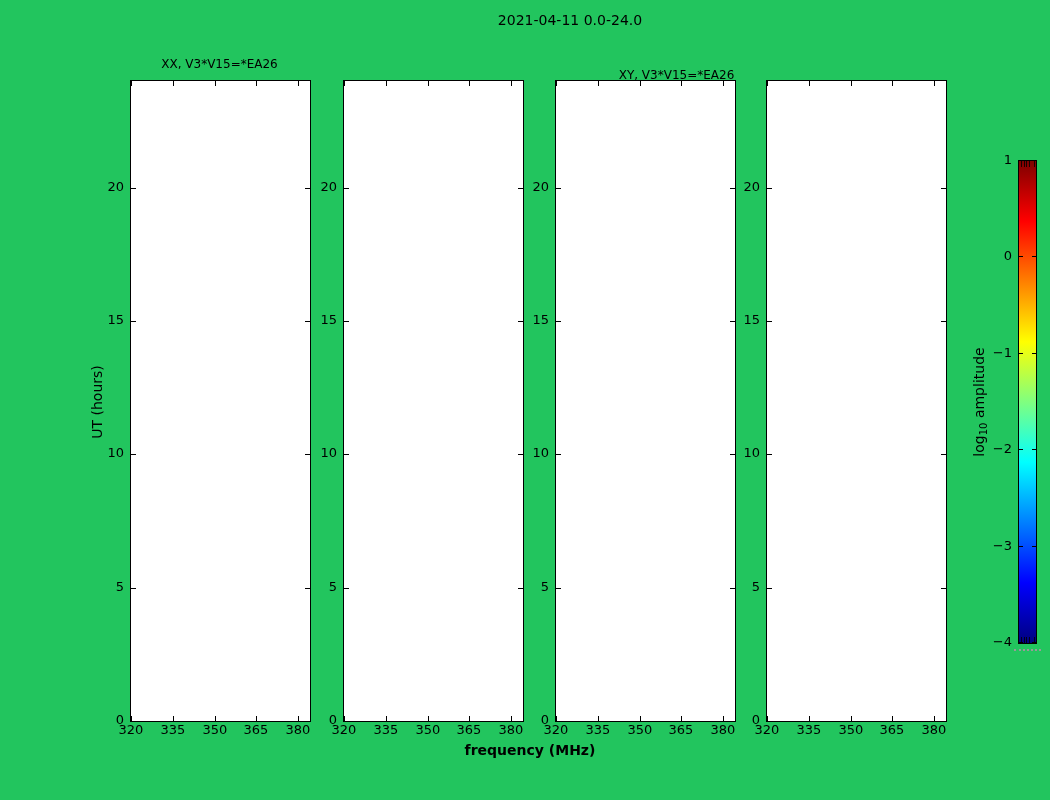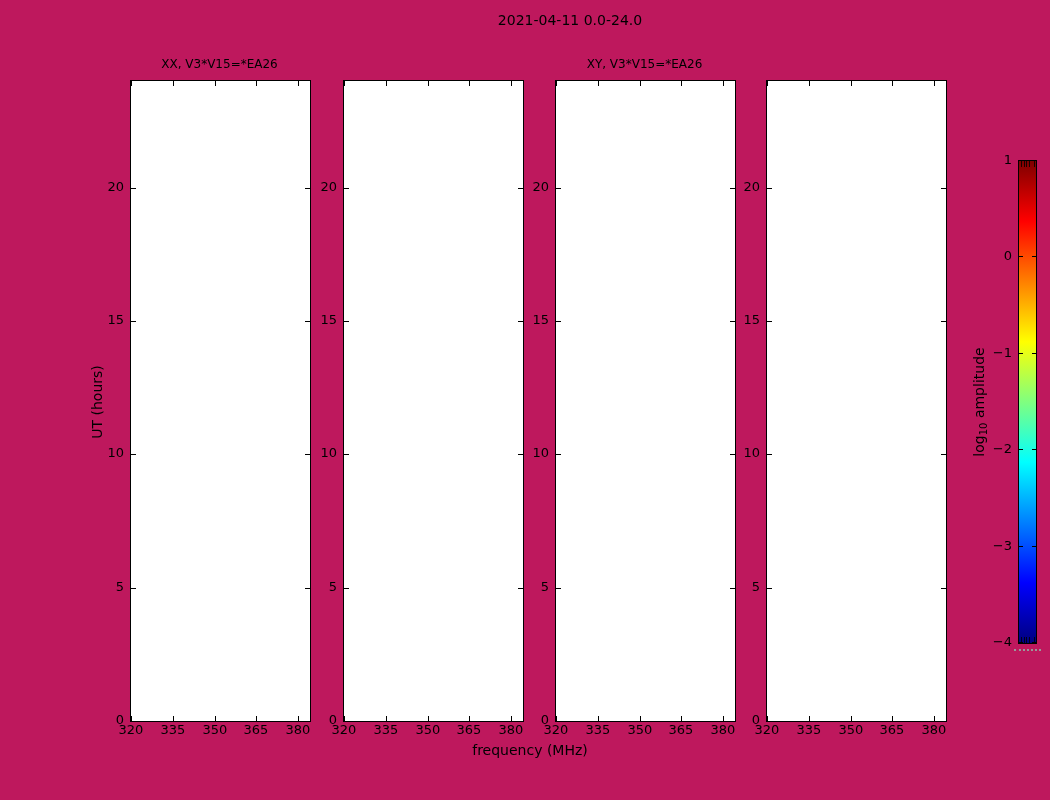--- a/index.html
+++ b/index.html
@@ -6,21 +6,21 @@
     margin: 0;
     padding: 0;
     background: #ffffff;
     font-family: "DejaVu Sans", "Liberation Sans", sans-serif;
     color: #000000;
   }
   #figure {
     position: relative;
     width: 1050px;
     height: 800px;
-    background: #be185d;
+    background: #22c55e;
     overflow: hidden;
   }
   .suptitle {
     position: absolute;
     top: 12px;
     left: 90px;
     width: 960px;
     text-align: center;
     font-size: 14px;
     white-space: pre;
@@ -59,20 +59,21 @@
     font-size: 13px;
     line-height: 14px;
   }
   .xlabel {
     position: absolute;
     top: 742px;
     left: 330px;
     width: 400px;
     text-align: center;
     font-size: 14px;
+    font-weight: bold;
   }
   .ylabel {
     position: absolute;
     left: 97px;
     top: 400px;
     width: 0;
     height: 0;
     overflow: visible;
   }
   .ylabel > span {
@@ -137,21 +138,21 @@
   }
 </style>
 </head>
 <body>
 
 <div id="figure">
 
   <div class="suptitle">2021-04-11 0.0-24.0</div>
 
   <div class="panel-title" style="left:130px;width:179px;">XX, V3*V15=*EA26</div>
-  <div class="panel-title" style="left:555px;width:179px;">XY, V3*V15=*EA26</div>
+  <div class="panel-title" style="left:587px;width:179px;margin-top:11px;">XY, V3*V15=*EA26</div>
 
   <div class="plot" id="plot0" style="left:130px;width:179px;">
       <div class="tick" style="left: 0px; top: 0px; width: 1px; height: 5px;"></div>
       <div class="tick" style="left: 0px; bottom: 0px; width: 1px; height: 5px;"></div>
       <div class="tick" style="left: 42px; top: 0px; width: 1px; height: 5px;"></div>
       <div class="tick" style="left: 42px; bottom: 0px; width: 1px; height: 5px;"></div>
       <div class="tick" style="left: 84px; top: 0px; width: 1px; height: 5px;"></div>
       <div class="tick" style="left: 84px; bottom: 0px; width: 1px; height: 5px;"></div>
       <div class="tick" style="left: 125px; top: 0px; width: 1px; height: 5px;"></div>
       <div class="tick" style="left: 125px; bottom: 0px; width: 1px; height: 5px;"></div>

